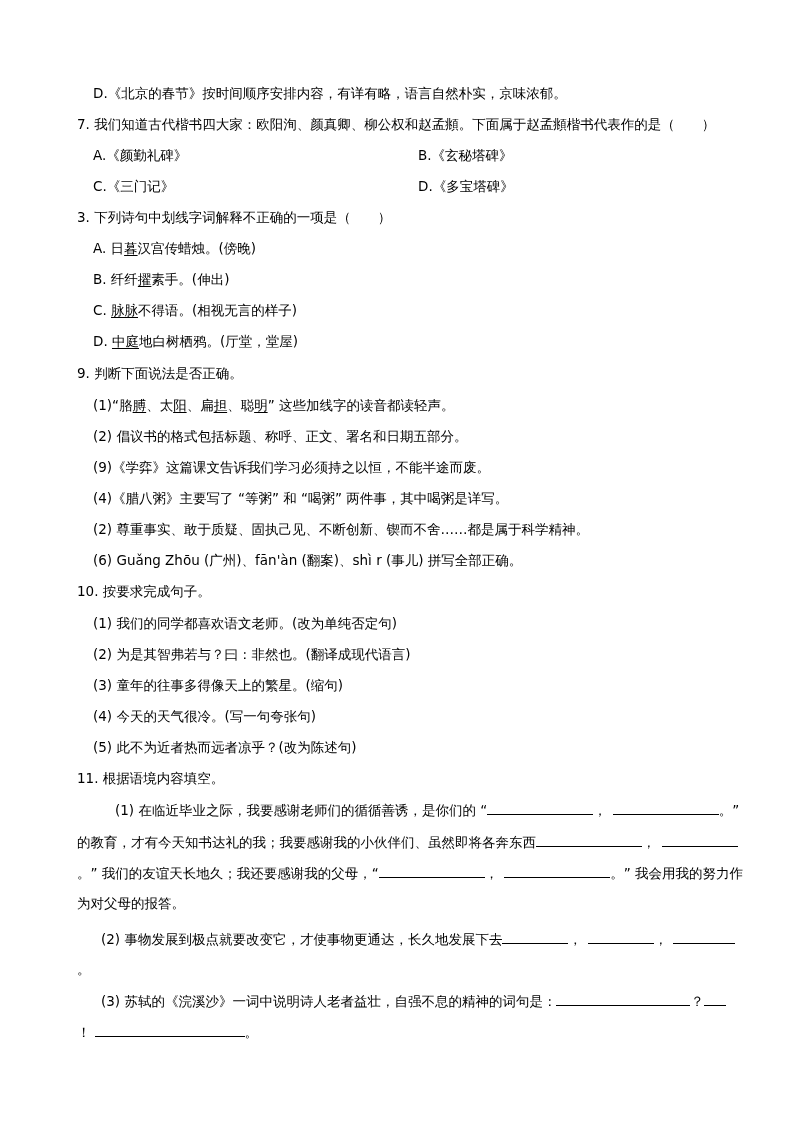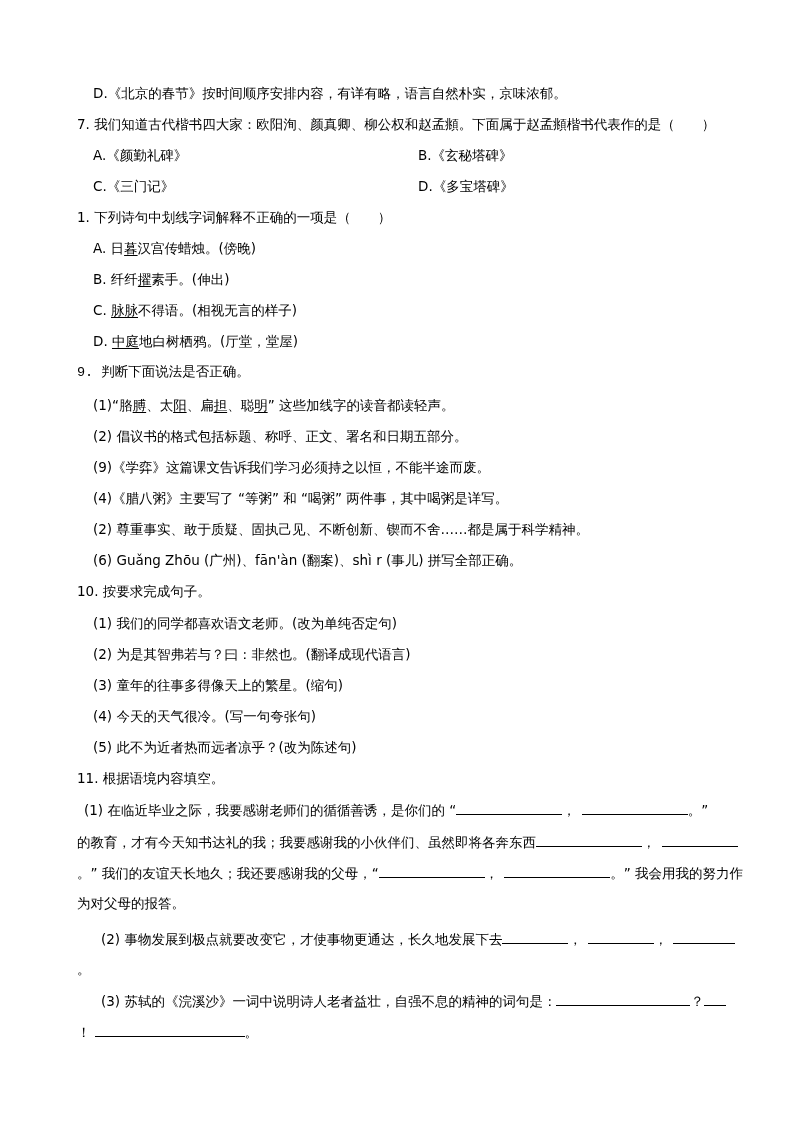--- a/index.html
+++ b/index.html
@@ -22,53 +22,53 @@
 <body>
 
 <div class="line opt" style="top:84px;text-align:center;">D.《北京的春节》按时间顺序安排内容，有详有略，语言自然朴实，京味浓郁。</div>
 
 <div class="line q" style="top:115px;">7. 我们知道古代楷书四大家：欧阳洵、颜真卿、柳公权和赵孟頫。下面属于赵孟頫楷书代表作的是（　　）</div>
 <div class="line opt" style="top:146px;">A.《颜勤礼碑》</div>
 <div class="line opt2" style="top:146px;">B.《玄秘塔碑》</div>
 <div class="line opt" style="top:177px;text-align:right;">C.《三门记》</div>
 <div class="line opt2" style="top:177px;">D.《多宝塔碑》</div>
 
-<div class="line q" style="top:208px;">1. 下列诗句中划线字词解释不正确的一项是（　　）</div>
+<div class="line q" style="top:208px;">3. 下列诗句中划线字词解释不正确的一项是（　　）</div>
 <div class="line opt" style="top:239px;">
   <span>A. 日</span><u>暮</u><span>汉宫传蜡烛。(傍晚)</span>
 </div>
 <div class="line opt" style="top:270px;">
   <span>B. 纤纤</span><u>擢</u><span>素手。(伸出)</span>
 </div>
 <div class="line opt" style="top:301px;">
   <span>C. </span><u>脉脉</u><span>不得语。(相视无言的样子)</span>
 </div>
 <div class="line opt" style="top:332px;text-align:right;">
   <span>D. </span><u>中庭</u><span>地白树栖鸦。(厅堂，堂屋)</span>
 </div>
 
-<div class="line q" style="top:364px;font-family:Liberation Mono, monospace;">9. 判断下面说法是否正确。</div>
+<div class="line q" style="top:364px;">9. 判断下面说法是否正确。</div>
 <div class="line opt" style="top:396px;">
   <span>(1)“</span><span>胳</span><u>膊</u><span>、太</span><u>阳</u><span>、扁</span><u>担</u><span>、聪</span><u>明</u><span>” 这些加线字的读音都读轻声。</span>
 </div>
 <div class="line opt" style="top:427px;">(2) 倡议书的格式包括标题、称呼、正文、署名和日期五部分。</div>
 <div class="line opt" style="top:458px;">(9)《学弈》这篇课文告诉我们学习必须持之以恒，不能半途而废。</div>
 <div class="line opt" style="top:489px;">(4)《腊八粥》主要写了 “等粥” 和 “喝粥” 两件事，其中喝粥是详写。</div>
 <div class="line opt" style="top:520px;">(2) 尊重事实、敢于质疑、固执己见、不断创新、锲而不舍……都是属于科学精神。</div>
 <div class="line opt" style="top:551px;">(6) Guǎng Zhōu (广州)、fān'àn (翻案)、shì r (事儿) 拼写全部正确。</div>
 
 <div class="line q" style="top:582px;">10. 按要求完成句子。</div>
 <div class="line opt" style="top:614px;">(1) 我们的同学都喜欢语文老师。(改为单纯否定句)</div>
 <div class="line opt" style="top:645px;">(2) 为是其智弗若与？曰：非然也。(翻译成现代语言)</div>
 <div class="line opt" style="top:676px;">(3) 童年的往事多得像天上的繁星。(缩句)</div>
 <div class="line opt" style="top:707px;">(4) 今天的天气很冷。(写一句夸张句)</div>
 <div class="line opt" style="top:738px;">(5) 此不为近者热而远者凉乎？(改为陈述句)</div>
 
 <div class="line q" style="top:769px;">11. 根据语境内容填空。</div>
-<div class="line" style="top:800px; left:84px;">
+<div class="line" style="top:800px; left:115px;">
   <span>(1) 在临近毕业之际，我要感谢老师们的循循善诱，是你们的 “</span><span class="blank" style="width:106px;"></span><span>，</span><span class="blank" style="width:106px; margin-left:6px;"></span><span>。”</span>
 </div>
 <div class="line full" style="top:832px;">
   <span>的教育，才有今天知书达礼的我；我要感谢我的小伙伴们、虽然即将各奔东西</span><span class="blank" style="width:106px;"></span><span>，</span><span class="blank" style="width:76px; margin-left:6px;"></span>
 </div>
 <div class="line full" style="top:863px;">
   <span>。” 我们的友谊天长地久；我还要感谢我的父母，“</span><span class="blank" style="width:106px;"></span><span>，</span><span class="blank" style="width:106px; margin-left:6px;"></span><span>。” 我会用我的努力作</span>
 </div>
 <div class="line full" style="top:894px;">为对父母的报答。</div>
 

